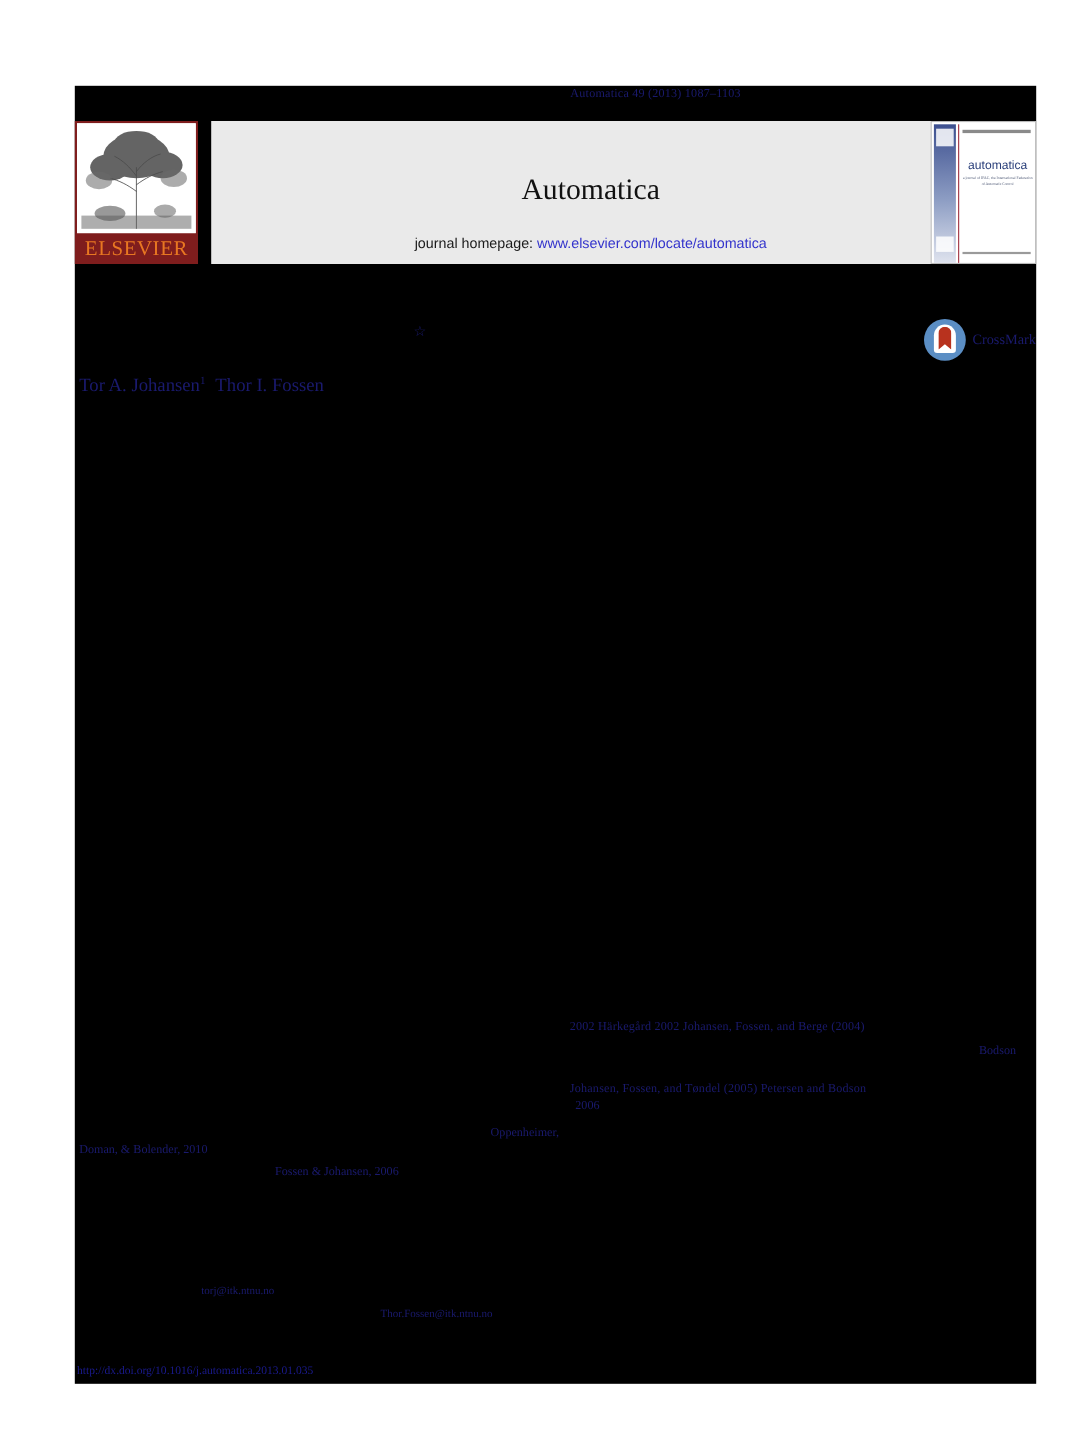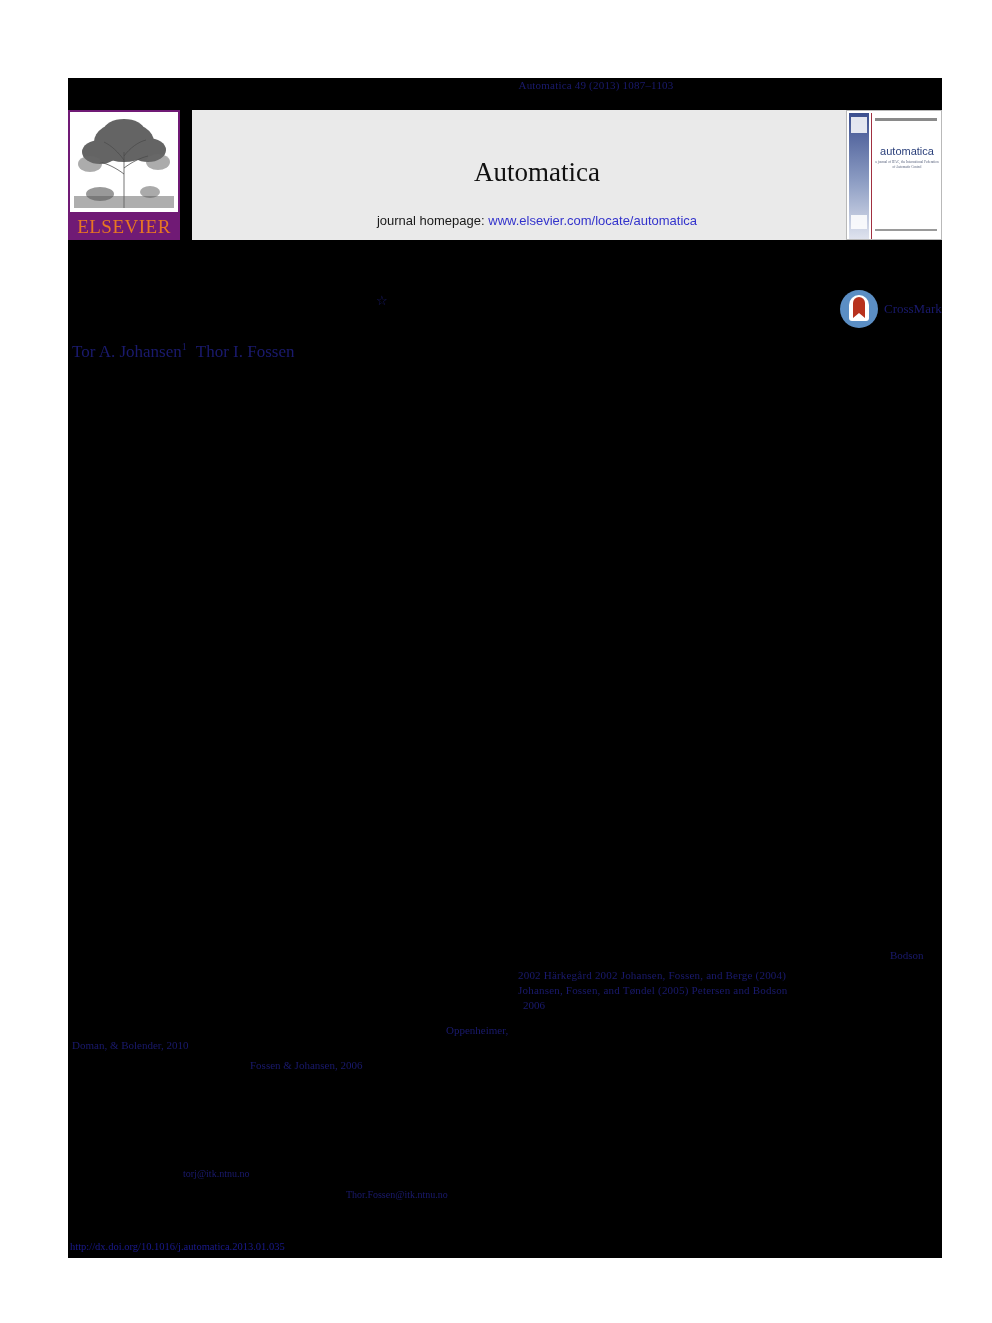--- a/index.html
+++ b/index.html
@@ -48,21 +48,21 @@
     height: 132px;
   }
 
   
   #elsevier-logo {
     position: absolute;
     left: 0px;
     top: 0px;
     width: 112px;
     height: 130px;
-    background: #701a75;
+    background: #7f1d1d;
     overflow: hidden;
   }
   #elsevier-tree {
     position: absolute;
     left: 2px;
     top: 2px;
     width: 108px;
     height: 100px;
     background: #ffffff;
   }
@@ -268,21 +268,21 @@
   
   .cite {
     position: absolute;
     color: #1a1a6e;
     font-size: 11px;
     line-height: 15px;
     white-space: nowrap;
   }
 
   #cite-bodson1   { left: 822px; top: 870px; }
-  #cite-row2      { left: 450px; top: 890px; letter-spacing: .2px; }
+  #cite-row2      { left: 450px; top: 848px; letter-spacing: .2px; }
   #cite-row3      { left: 450px; top: 905px; letter-spacing: .2px; }
   #cite-row4      { left: 455px; top: 920px; }
 
   #cite-oppen     { left: 355px; top: 945px; margin-left: 23px; }
   #cite-doman     { left: 4px;   top: 960px; }
   #cite-fossen    { left: 182px; top: 980px; }
 
   
   #email-1 {
     position: absolute;

